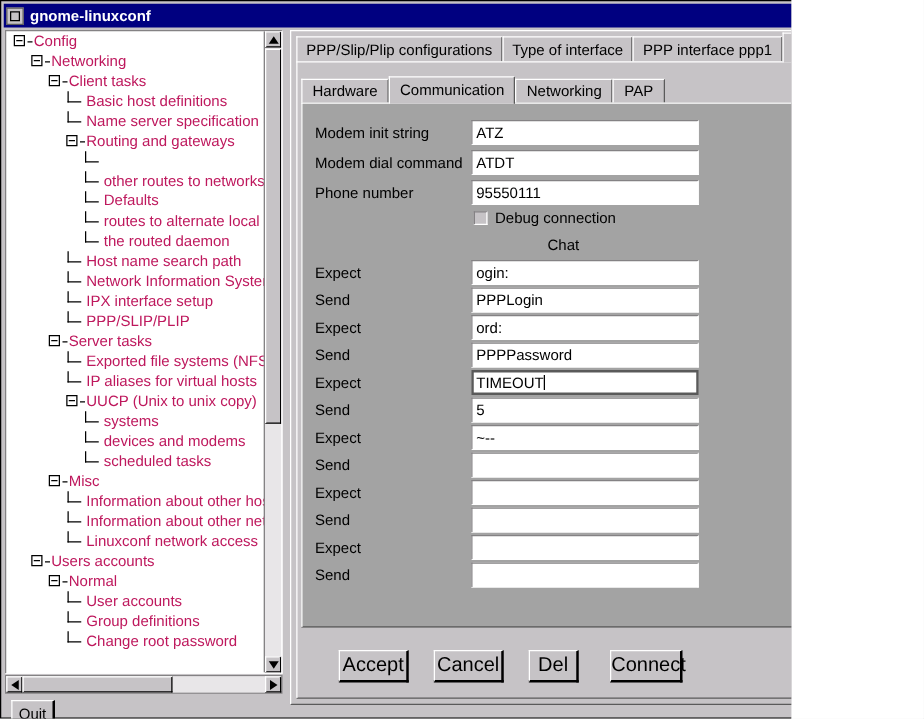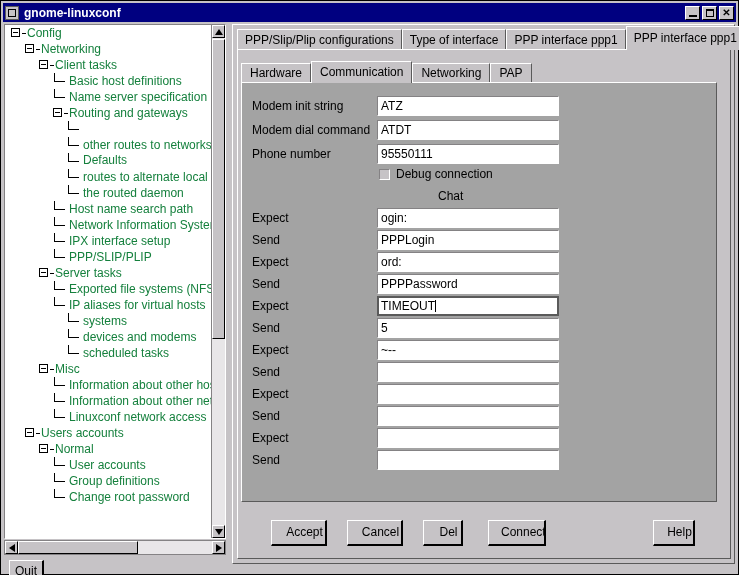--- a/index.html
+++ b/index.html
@@ -7,21 +7,21 @@
     padding: 0;
     background: #ffffff;
   }
   body {
     font-family: "Liberation Sans", sans-serif;
     font-size: 12px;
     -webkit-font-smoothing: none;
   }
   #app {
     position: relative;
-    width: 739px;
+    width: 633px;
     height: 575px;
     background: #c6c3c6;
     overflow: hidden;
   }
 
   
   .window {
     position: absolute;
     left: 0; top: 0;
     width: 739px;
@@ -116,21 +116,21 @@
     width: 208px;
     height: 513px;
     overflow: hidden;
   }
   .tree-row {
     position: relative;
     height: 16px;
     line-height: 16px;
     white-space: nowrap;
     font-size: 12px;
-    color: #15803d;
+    color: #be185d;
   }
   .tree-label { position: absolute; }
   .tree-line-h {
     position: absolute;
     height: 1px;
     background: #000;
     top: 8px;
   }
   .tree-line-v {
     position: absolute;
@@ -445,25 +445,24 @@
   .btn {
     position: absolute;
     top: 0;
     height: 26px;
     background: #c6c3c6;
     border-top: 1px solid #ffffff;
     border-left: 1px solid #ffffff;
     border-right: 2px solid #000;
     border-bottom: 2px solid #000;
     box-sizing: border-box;
-    font-size: 12px;
+    font-size: 16px;
     line-height: 23px;
     text-align: center;
     color: #000;
-    padding-left: 12px;
   }
 </style>
 </head>
 <body>
 
 <div id="app">
   <div class="window">
 
     <div class="titlebar">
       <div class="title-icon"></div>
@@ -568,20 +567,25 @@
               <span class="tree-line-h" style="left: 49px; width: 11px;"></span>
               <span class="tree-line-v" style="left: 49px; top: 0px; height: 9px;"></span>
               <span class="tree-label" style="left: 64px;">Exported file systems (NFS)</span>
             </div>
             <div class="tree-row">
               <span class="tree-line-h" style="left: 49px; width: 11px;"></span>
               <span class="tree-line-v" style="left: 49px; top: 0px; height: 9px;"></span>
               <span class="tree-label" style="left: 64px;">IP aliases for virtual hosts</span>
             </div>
             <div class="tree-row">
+              <span class="exp" style="left: 48px;"></span>
+              <span class="tree-line-h" style="left: 59px; width: 4px;"></span>
+              <span class="tree-label" style="left: 64px;">UUCP (Unix to unix copy)</span>
+            </div>
+            <div class="tree-row">
               <span class="tree-line-h" style="left: 63px; width: 11px;"></span>
               <span class="tree-line-v" style="left: 63px; top: 0px; height: 9px;"></span>
               <span class="tree-label" style="left: 78px;">systems</span>
             </div>
             <div class="tree-row">
               <span class="tree-line-h" style="left: 63px; width: 11px;"></span>
               <span class="tree-line-v" style="left: 63px; top: 0px; height: 9px;"></span>
               <span class="tree-label" style="left: 78px;">devices and modems</span>
             </div>
             <div class="tree-row">

